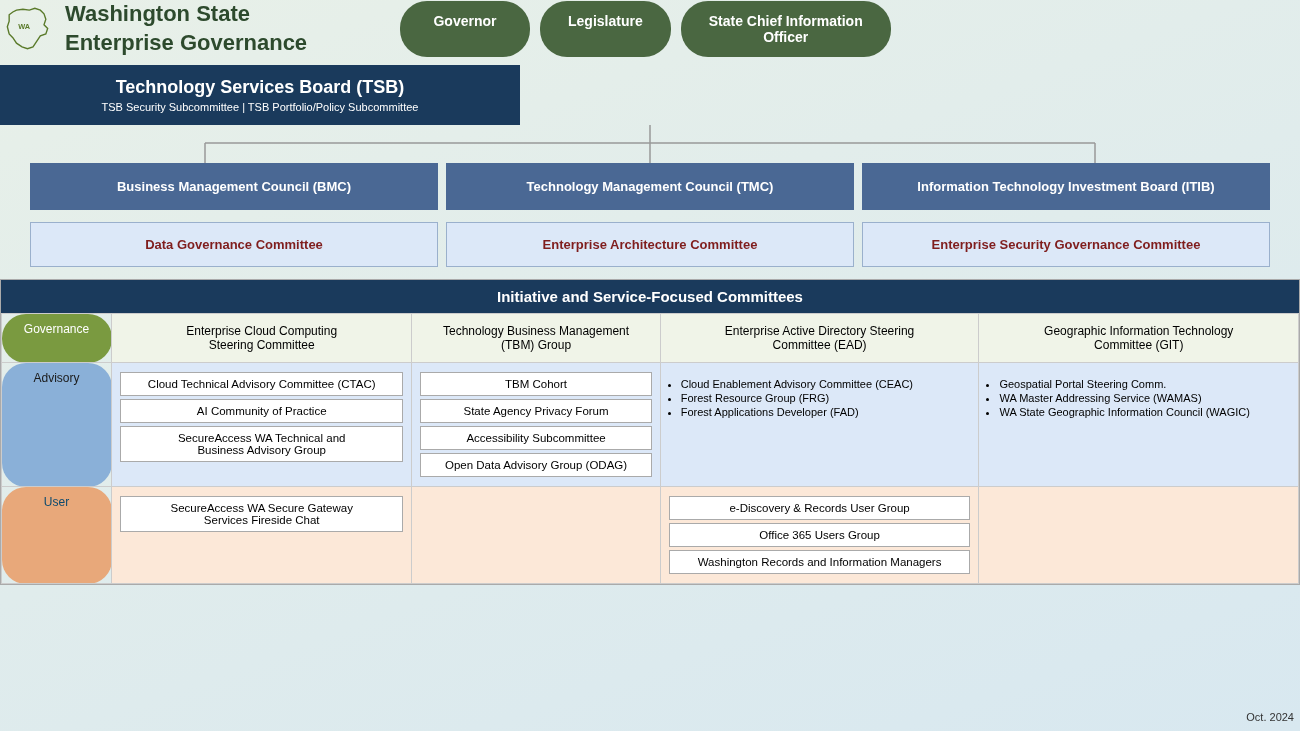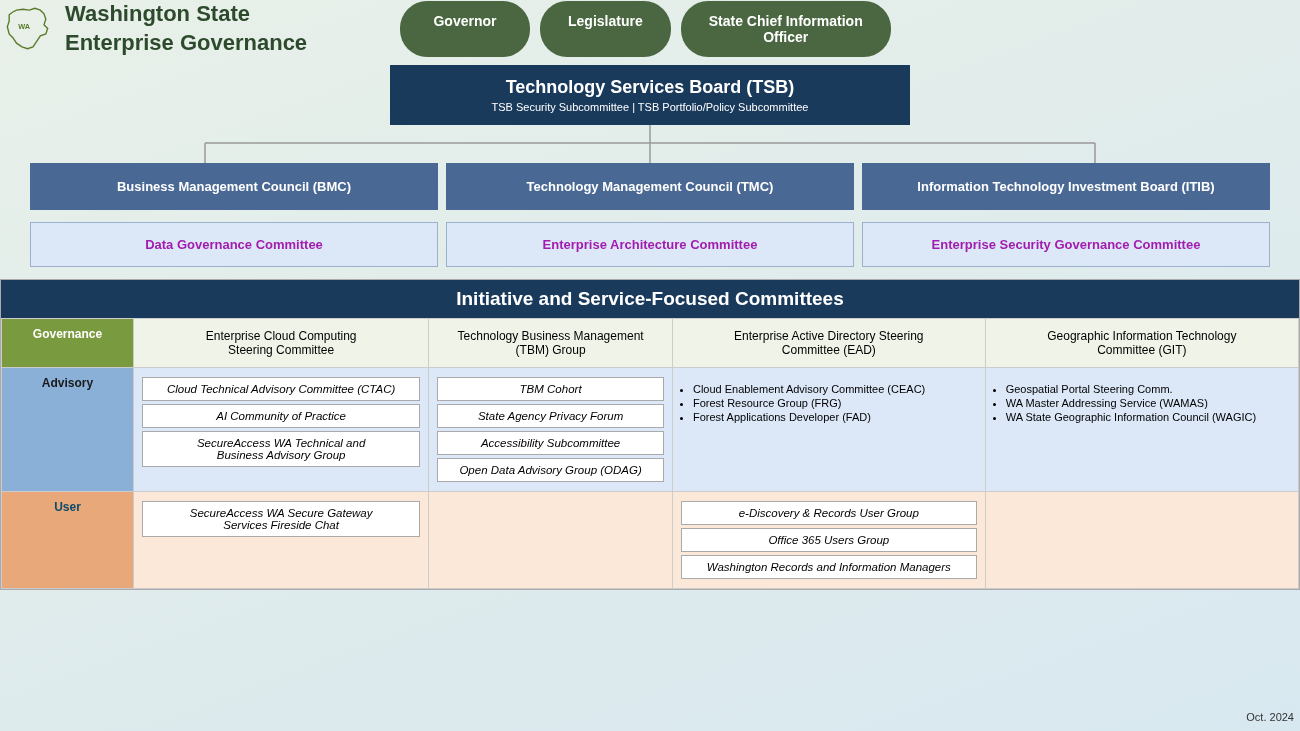--- a/index.html
+++ b/index.html
@@ -56,21 +56,20 @@
       min-width: 130px;
       border-radius: 27px;
     }
     .gov-box.wide {
       min-width: 200px;
     }
 
     
     .tsb-row {
       display: flex;
-      justify-content: center;
       margin: 5px 0 0 0;
     }
     .tsb-box {
       background: #1a3a5c;
       color: white;
       text-align: center;
       padding: 12px 40px;
       min-width: 520px;
       font-size: 18px;
       font-weight: bold;
@@ -101,57 +100,58 @@
     
     .committee-row {
       display: flex;
       gap: 8px;
       margin: 12px 30px 0 30px;
       justify-content: space-between;
     }
     .committee-box {
       background: #dce8f8;
       border: 1px solid #9ab0cc;
-      color: #a21caf;
+      color: #7f1d1d;
       font-weight: bold;
       font-size: 13px;
       text-align: center;
       padding: 14px 10px;
       flex: 1;
     }
 
     
     .initiative-section {
       margin: 12px 0 0 0;
       border: 1px solid #aaa;
     }
     .initiative-header {
       background: #1a3a5c;
       color: white;
       font-weight: bold;
-      font-size: 19px;
+      font-size: 15px;
       text-align: center;
       padding: 8px;
     }
     .initiative-table {
       width: 100%;
       border-collapse: collapse;
     }
     .initiative-table td {
       border: 1px solid #ccc;
       vertical-align: top;
       font-size: 12px;
     }
     .row-label {
-      font-weight: bold;
+      font-weight: normal;
       font-size: 13px;
       text-align: center;
       vertical-align: middle;
       padding: 8px;
-      width: 132px;
+      width: 110px;
+      border-radius: 24px;
     }
     .row-label.governance { background: #7a9a40; color: white; }
     .row-label.advisory { background: #8ab0d8; color: #1a1a1a; }
     .row-label.user { background: #e8a87a; color: #0c4a6e; }
 
     .gov-cell {
       background: #f0f4e8;
       text-align: center;
       font-size: 12px;
       padding: 10px 8px;
@@ -167,21 +167,20 @@
       font-size: 11.5px;
       padding: 6px 8px;
     }
     .inner-box {
       border: 1px solid #aaa;
       background: white;
       padding: 5px 8px;
       text-align: center;
       margin: 3px auto;
       font-size: 11.5px;
-      font-style: italic;
     }
     .bullet-list {
       padding-left: 12px;
       margin-top: 9px;
     }
     .bullet-list li {
       margin-bottom: 2px;
       font-size: 11px;
     }
     .date-label {

